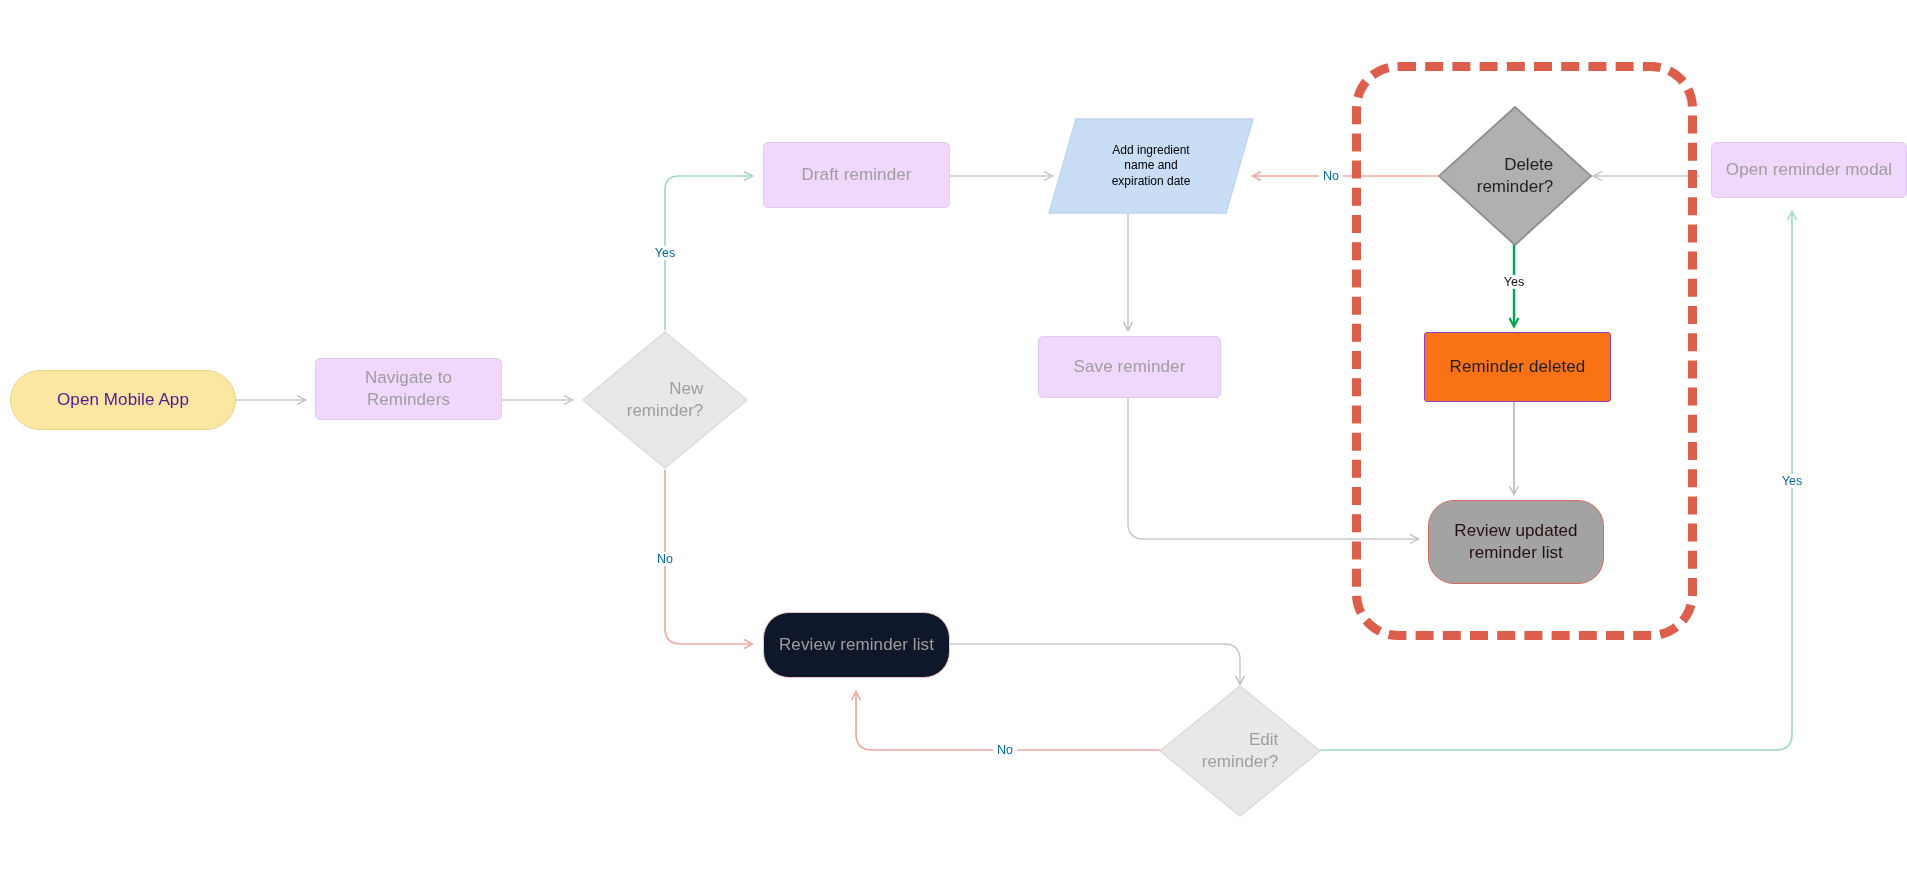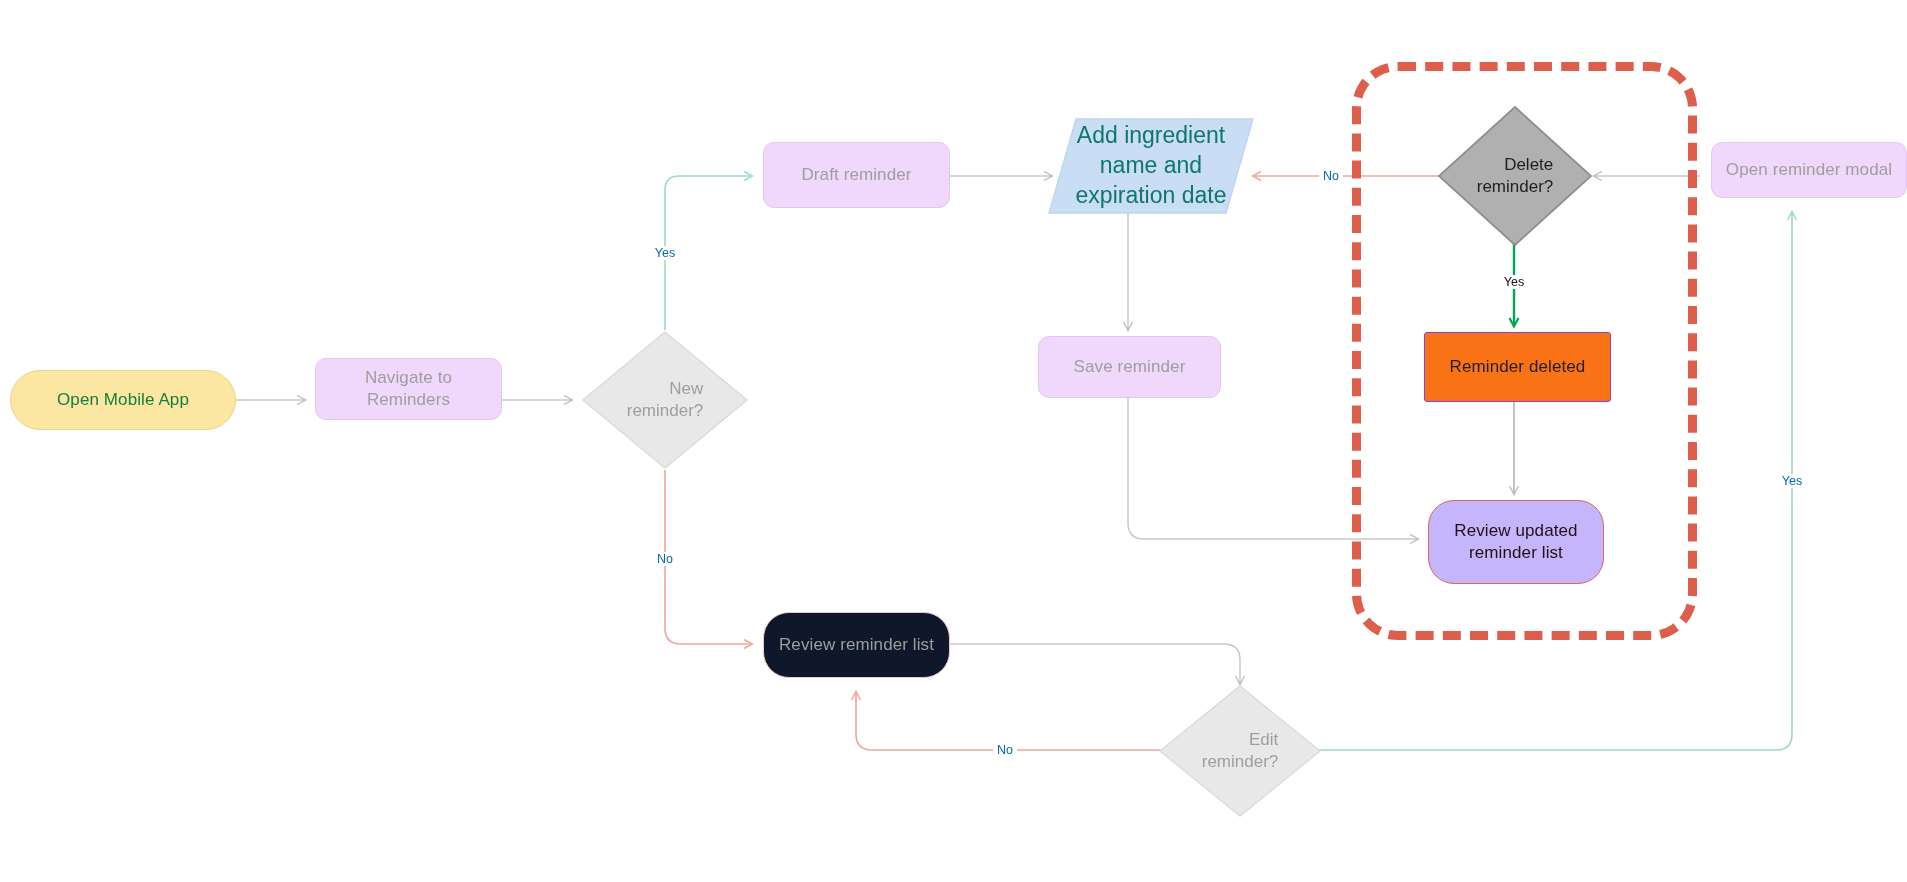--- a/index.html
+++ b/index.html
@@ -38,26 +38,26 @@
     font-size: 17px;
     letter-spacing: .1px;
     white-space: pre-line;
     z-index: 3;
   }
   
   .n-stadium-yellow {
     background: #fbe6a2;
     border: 1.3px solid #e8d48c;
     border-radius: 999px;
-    color: #15803d;
+    color: #4c1d95;
   }
   .n-rect-purple {
     background: #efd8fb;
     border: 1.3px solid #e3c8f2;
-    border-radius: 11px;
+    border-radius: 5px;
     color: #9e9e9e;
   }
   .n-stadium-pink {
     background: #0f172a;
     border: 1.3px solid #f1c6c6;
     border-radius: 26px;
     color: #9e9e9e;
   }
   .n-diamond-wrap {
     position: absolute;
@@ -97,34 +97,34 @@
   }
   .n-para .para-label {
     position: absolute;
     left: 0; top: 0;
     width: 100%; height: 100%;
     display: flex;
     align-items: center;
     justify-content: center;
     text-align: center;
     white-space: pre-line;
-    font-size: 23px;
+    font-size: 12px;
     line-height: 1.3;
-    color: #0f766e;
+    color: #000000;
   }
 
   
   .n-hl-purple {
     background: #f97316;
     border: 1.6px solid #8e44c4;
     border-radius: 3px;
     color: #1f1f1f;
   }
   .n-hl-red {
-    background: #c4b5fd;
+    background: #a3a3a3;
     border: 1.6px solid #d9695d;
     border-radius: 26px;
     color: #241010;
   }
 
   
   .elabel {
     position: absolute;
     font-size: 12.5px;
     background: #ffffff;

